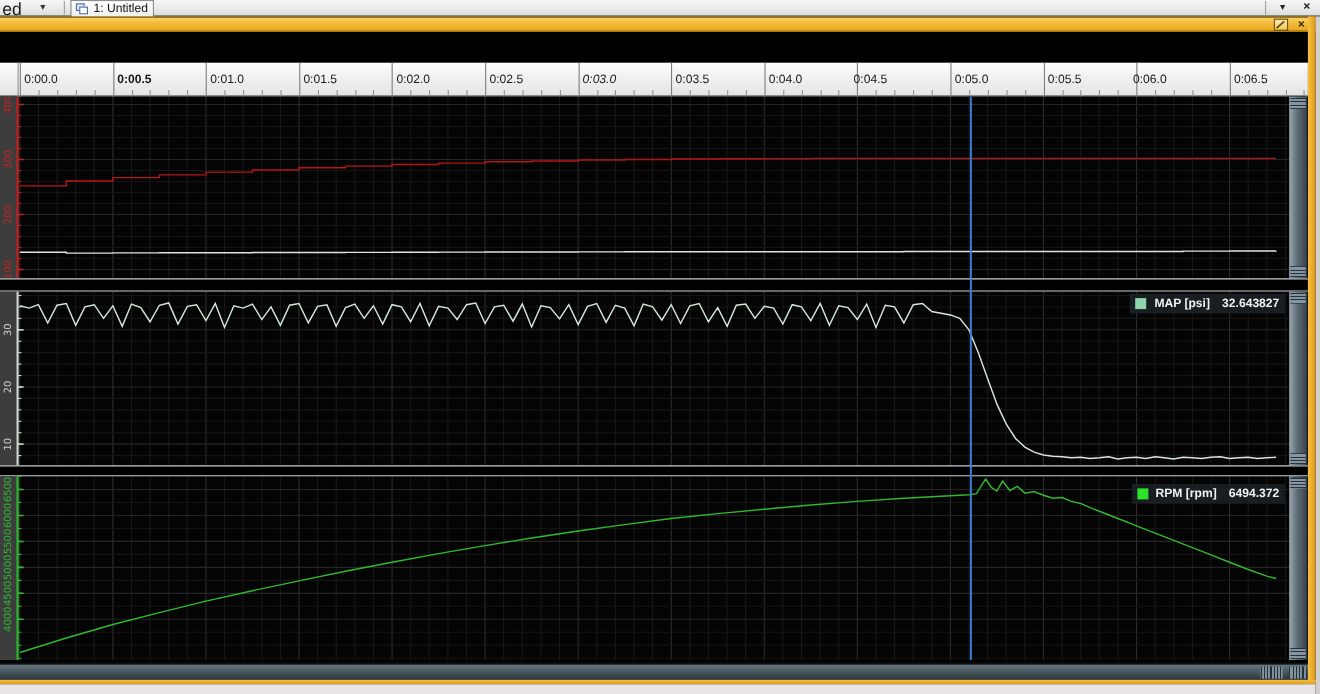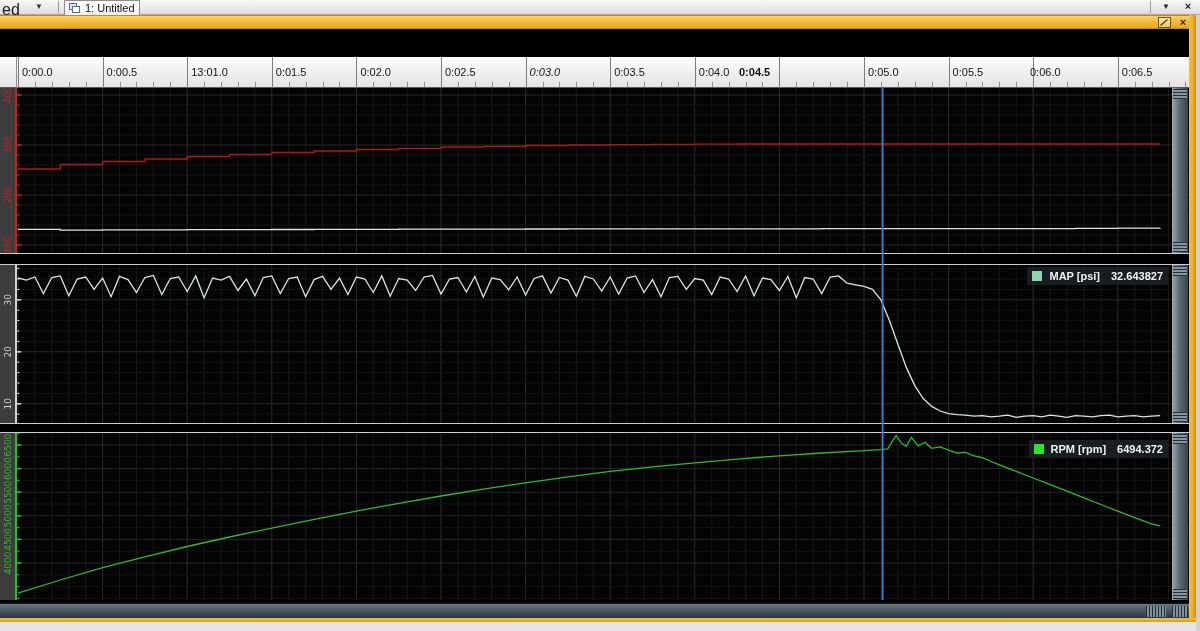--- a/index.html
+++ b/index.html
@@ -105,37 +105,37 @@
     <div class="gold-close">×</div>
   </div>
 
 
   <div class="region">
     <div class="ruler" id="ruler">
       <div class="corner"></div>
     <div class="majtick" style="left: 18px;"></div>
         <div class="tlabel" style="left: 22px;">0:00.0</div>
         <div class="majtick" style="left: 102.6px;"></div>
-        <div class="tlabel" style="left: 106.6px;">0:00.5</div>
+        <div class="tlabel" style="left: 106.6px; font-weight: bold;">0:00.5</div>
         <div class="majtick" style="left: 187.2px;"></div>
-        <div class="tlabel" style="left: 191.2px;">13:01.0</div>
+        <div class="tlabel" style="left: 191.2px;">0:01.0</div>
         <div class="majtick" style="left: 271.8px;"></div>
         <div class="tlabel" style="left: 275.8px;">0:01.5</div>
         <div class="majtick" style="left: 356.4px;"></div>
         <div class="tlabel" style="left: 360.4px;">0:02.0</div>
         <div class="majtick" style="left: 441px;"></div>
         <div class="tlabel" style="left: 445px;">0:02.5</div>
         <div class="majtick" style="left: 525.6px;"></div>
         <div class="tlabel" style="left: 529.6px; font-style: italic;">0:03.0</div>
         <div class="majtick" style="left: 610.2px;"></div>
         <div class="tlabel" style="left: 614.2px;">0:03.5</div>
         <div class="majtick" style="left: 694.8px;"></div>
         <div class="tlabel" style="left: 698.8px;">0:04.0</div>
         <div class="majtick" style="left: 779.4px;"></div>
-        <div class="tlabel" style="left: 739px; font-weight: bold;">0:04.5</div>
+        <div class="tlabel" style="left: 776px;">0:04.5</div>
         <div class="majtick" style="left: 864px;"></div>
         <div class="tlabel" style="left: 868px;">0:05.0</div>
         <div class="majtick" style="left: 948.6px;"></div>
         <div class="tlabel" style="left: 952.6px;">0:05.5</div>
         <div class="majtick" style="left: 1033.2px;"></div>
         <div class="tlabel" style="left: 1030px;">0:06.0</div>
         <div class="majtick" style="left: 1117.8px;"></div>
         <div class="tlabel" style="left: 1121.8px;">0:06.5</div>
         <div class="mintick" style="left: 34.92px;"></div>
         <div class="mintick" style="left: 51.84px;"></div>

